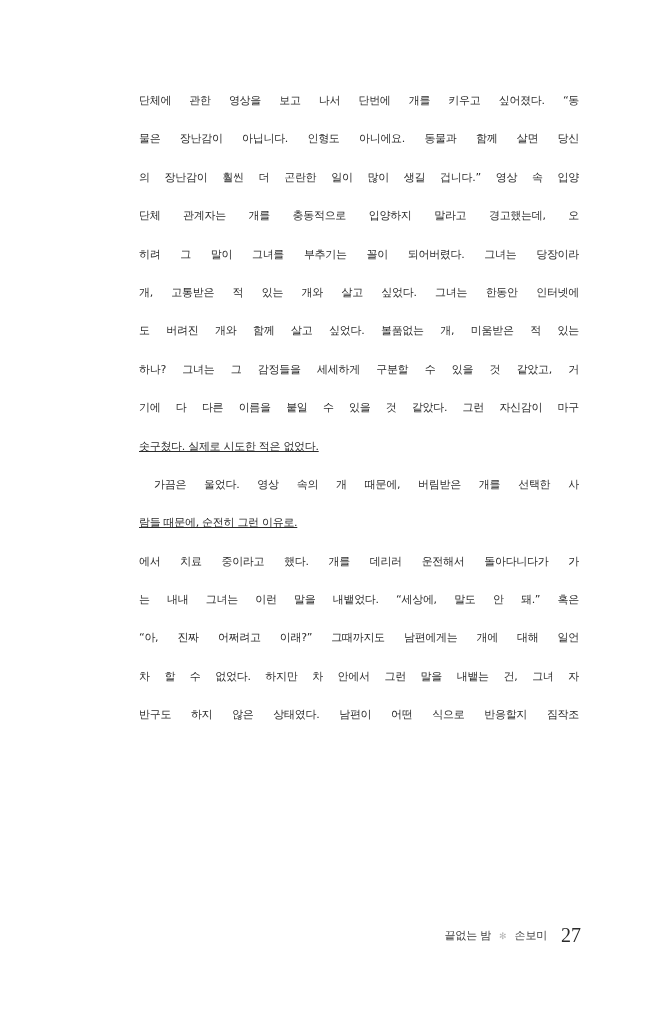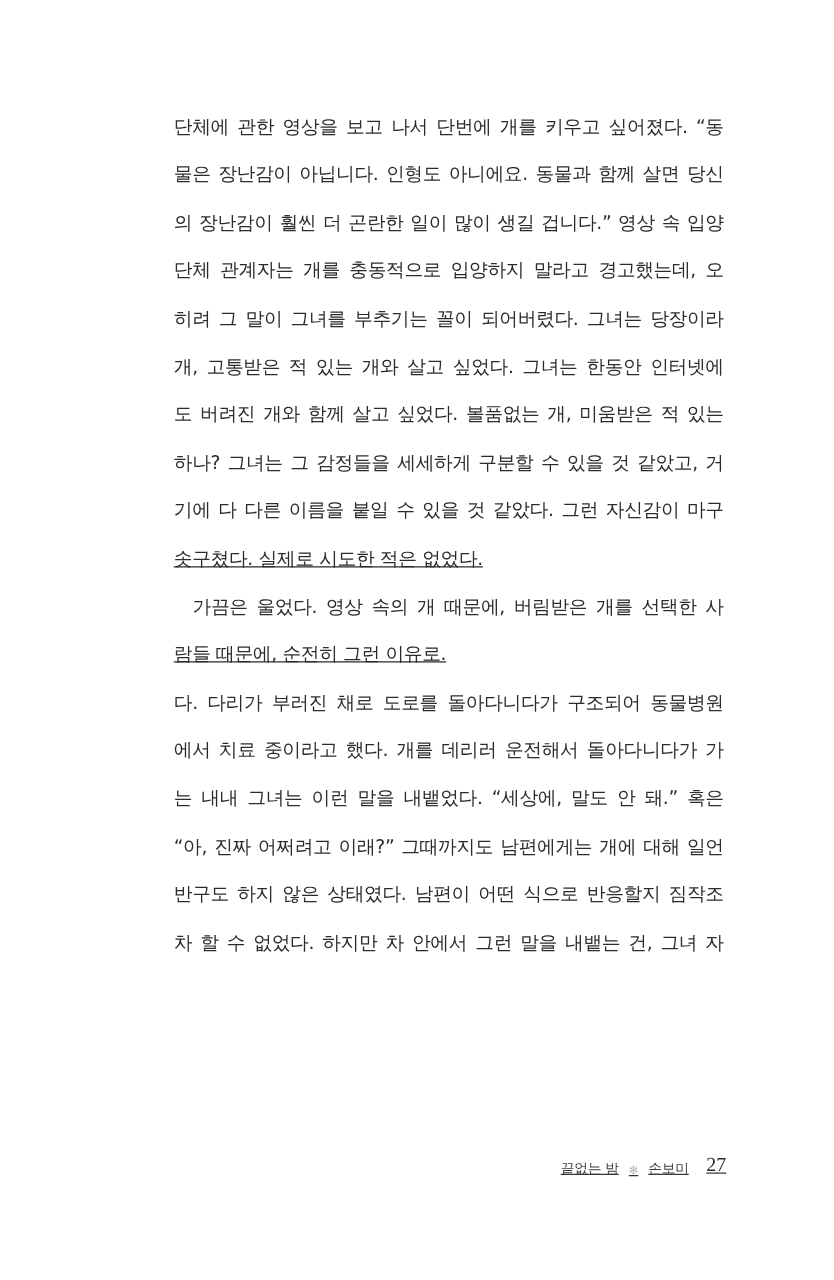--- a/index.html
+++ b/index.html
@@ -24,55 +24,54 @@
     .body-text {
       position: absolute;
       left: 139px;
       top: 86px;
       width: 440px;
     }
     .line {
       display: block;
       height: 38.4px;
       line-height: 30px;
-      font-size: 15px;
+      font-size: 11px;
       white-space: nowrap;
       text-align: justify;
       text-align-last: justify;
       letter-spacing: -0.3px;
       color: #2b2b2b;
     }
     .line.last {
       text-align-last: left;
       text-decoration: underline;
     }
     .line.indent {
       padding-left: 15px;
     }
     .footer {
       position: absolute;
       top: 924px;
       right: 86px;
       display: flex;
-      align-items: flex-end;
+      align-items: center;
       gap: 8px;
       color: #3a3a3a;
-      text-decoration: underline;
     }
     .footer .title, .footer .author {
       font-size: 11px;
       letter-spacing: -0.2px;
     }
     .footer .sep {
       font-size: 9px;
       color: #b5b5b5;
     }
     .footer .pagenum {
       font-family: "Liberation Serif", "DejaVu Serif", serif;
-      font-size: 16px;
+      font-size: 20px;
       margin-left: 6px;
       color: #2a2a2a;
     }
   </style>
 </head>
 <body>
 
 <div class="page">
   <div class="body-text">
     <span class="line">단체에 관한 영상을 보고 나서 단번에 개를 키우고 싶어졌다. “동</span>
@@ -80,26 +79,25 @@
     <span class="line">의 장난감이 훨씬 더 곤란한 일이 많이 생길 겁니다.” 영상 속 입양</span>
     <span class="line">단체 관계자는 개를 충동적으로 입양하지 말라고 경고했는데, 오</span>
     <span class="line">히려 그 말이 그녀를 부추기는 꼴이 되어버렸다. 그녀는 당장이라</span>
     <span class="line">개, 고통받은 적 있는 개와 살고 싶었다. 그녀는 한동안 인터넷에</span>
     <span class="line">도 버려진 개와 함께 살고 싶었다. 볼품없는 개, 미움받은 적 있는</span>
     <span class="line">하나? 그녀는 그 감정들을 세세하게 구분할 수 있을 것 같았고, 거</span>
     <span class="line">기에 다 다른 이름을 붙일 수 있을 것 같았다. 그런 자신감이 마구</span>
     <span class="line last">솟구쳤다. 실제로 시도한 적은 없었다.</span>
     <span class="line indent">가끔은 울었다. 영상 속의 개 때문에, 버림받은 개를 선택한 사</span>
     <span class="line last">람들 때문에, 순전히 그런 이유로.</span>
-    <span class="line">다. 다리가 부러진 채로 도로를 돌아다니다가 구조되어 동물병원</span>
     <span class="line">에서 치료 중이라고 했다. 개를 데리러 운전해서 돌아다니다가 가</span>
     <span class="line">는 내내 그녀는 이런 말을 내뱉었다. “세상에, 말도 안 돼.” 혹은</span>
     <span class="line">“아, 진짜 어쩌려고 이래?” 그때까지도 남편에게는 개에 대해 일언</span>
+    <span class="line">차 할 수 없었다. 하지만 차 안에서 그런 말을 내뱉는 건, 그녀 자</span>
     <span class="line">반구도 하지 않은 상태였다. 남편이 어떤 식으로 반응할지 짐작조</span>
-    <span class="line">차 할 수 없었다. 하지만 차 안에서 그런 말을 내뱉는 건, 그녀 자</span>
   </div>
 
   <div class="footer">
     <span class="title">끝없는 밤</span>
     <span class="sep">✻</span>
     <span class="author">손보미</span>
     <span class="pagenum">27</span>
   </div>
 </div>
 

